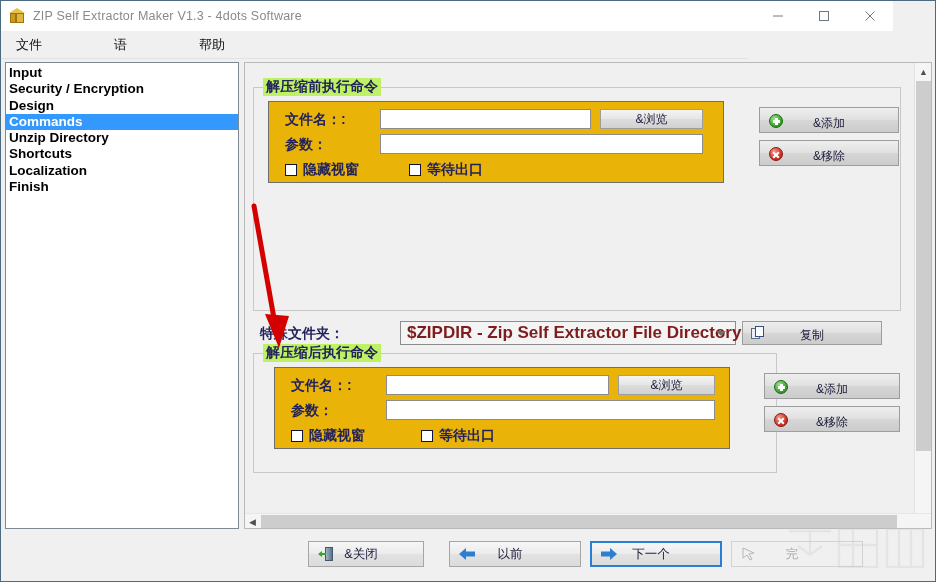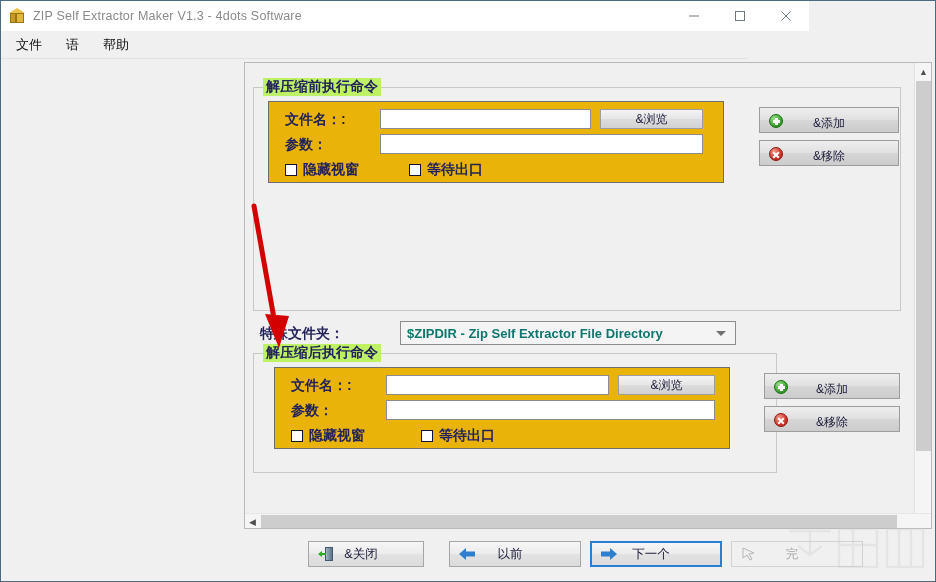--- a/index.html
+++ b/index.html
@@ -11,21 +11,21 @@
   }
   .window{
     position:relative;width:936px;height:582px;
     background:#f0f0f0;
     border:1px solid #4a6b80;
     box-sizing:border-box;
   }
 
   
   .titlebar{
-    position:absolute;left:0;top:0;width:808px;height:30px;
+    position:absolute;left:0;top:0;width:892px;height:30px;
     background:#ffffff;
     display:flex;align-items:center;
   }
   .app-icon{
     width:16px;height:16px;margin-left:8px;margin-right:8px;
     position:relative;flex:none;
   }
   .app-icon .cube-top{
     position:absolute;left:0;top:0;width:0;height:0;
     border-left:8px solid transparent;border-right:8px solid transparent;
@@ -50,20 +50,21 @@
     width:46px;height:30px;display:flex;align-items:center;justify-content:center;
     color:#6e7a80;font-size:13px;
   }
   .win-btn svg{display:block;}
 
   
   .menubar{
     position:absolute;left:0;top:30px;width:746px;height:27px;
     background:#f0f0f0;display:flex;align-items:center;
     border-bottom:1px solid #e2e2e2;
+    gap:48px;
   }
   .menu-item{
     font-size:13px;color:#111;padding:3px 9px;margin-left:6px;
     white-space:nowrap;
   }
 
   
   .leftpanel{
     position:absolute;left:4px;top:61px;width:234px;height:467px;
     background:#ffffff;border:1px solid #7d8a95;box-sizing:border-box;
@@ -148,21 +149,21 @@
 
   .ic-copy{width:15px;height:15px;position:absolute;}
   .ic-copy .p1{position:absolute;left:0;top:2px;width:9px;height:11px;background:#e9eef7;border:1px solid #5b6b86;box-sizing:border-box;}
   .ic-copy .p2{position:absolute;left:4px;top:0;width:9px;height:11px;background:#fbfcff;border:1px solid #34507c;box-sizing:border-box;}
 
   
   .selectbox{
     position:absolute;background:#f4f4f4;border:1px solid #8c8c8c;box-sizing:border-box;
     display:flex;align-items:center;
   }
-  .selectbox .sv{font-size:13px;font-weight:bold;color:#0f766e;padding-left:6px;white-space:nowrap;text-align:right;}
+  .selectbox .sv{font-size:17px;font-weight:bold;color:#7f1d1d;padding-left:6px;white-space:nowrap;text-align:right;}
   .selectbox .caret{
     position:absolute;right:9px;top:50%;margin-top:-2px;
     width:0;height:0;border-left:5px solid transparent;border-right:5px solid transparent;
     border-top:5px solid #6f6f6f;
   }
 
   
   .vscroll{
     position:absolute;right:0;top:0;width:17px;height:100%;
     background:#f5f5f5;border-left:1px solid #e2e2e2;box-sizing:border-box;
@@ -250,20 +251,30 @@
       </div>
     </div>
   </div>
 
   <div class="menubar">
     <div class="menu-item">文件</div>
     <div class="menu-item">语</div>
     <div class="menu-item">帮助</div>
   </div>
 
+  <div class="leftpanel">
+    <div class="list-item">Input</div>
+    <div class="list-item">Security / Encryption</div>
+    <div class="list-item">Design</div>
+    <div class="list-item selected">Commands</div>
+    <div class="list-item">Unzip Directory</div>
+    <div class="list-item">Shortcuts</div>
+    <div class="list-item">Localization</div>
+    <div class="list-item">Finish</div>
+  </div>
 
   <div class="rightpane">
     <div class="content">
 
       <div class="groupbox" style="left:8px;top:24px;width:648px;height:224px;">
         <span class="group-title">解压缩前执行命令</span>
 
         <div class="innerbox" style="left:14px;top:13px;width:456px;height:82px;">
 
           <span class="fld-label" style="left:16px;top:9px;">文件名：:</span>
@@ -294,20 +305,27 @@
           <span class="ic ic-x" style="left:9px;top:6px;"></span>
           <span>&amp;移除</span>
         </div>
       </div>
 
       <div style="position:absolute;left:0;top:256px;width:658px;height:28px;">
         <span class="fld-label" style="left:15px;top:6px;">特殊文件夹：</span>
         <div class="selectbox" style="left:155px;top:2px;width:336px;height:24px;">
           <span class="sv">$ZIPDIR - Zip Self Extractor File Directory</span>
           <span class="caret"></span>
+        </div>
+        <div class="btn flatgray" style="left:497px;top:2px;width:140px;height:24px;">
+          <span class="ic-copy" style="left:8px;top:4px;">
+            <span class="p1"></span>
+              <span class="p2"></span>
+          </span>
+          <span>复制</span>
         </div>
       </div>
 
       <div class="groupbox" style="left:8px;top:290px;width:524px;height:120px;">
         <span class="group-title">解压缩后执行命令</span>
 
         <div class="innerbox" style="left:20px;top:13px;width:456px;height:82px;">
 
           <span class="fld-label" style="left:16px;top:9px;">文件名：:</span>
           <input class="textinput" style="left: 111px; top: 7px; width: 223px; height: 20px;" value="">

